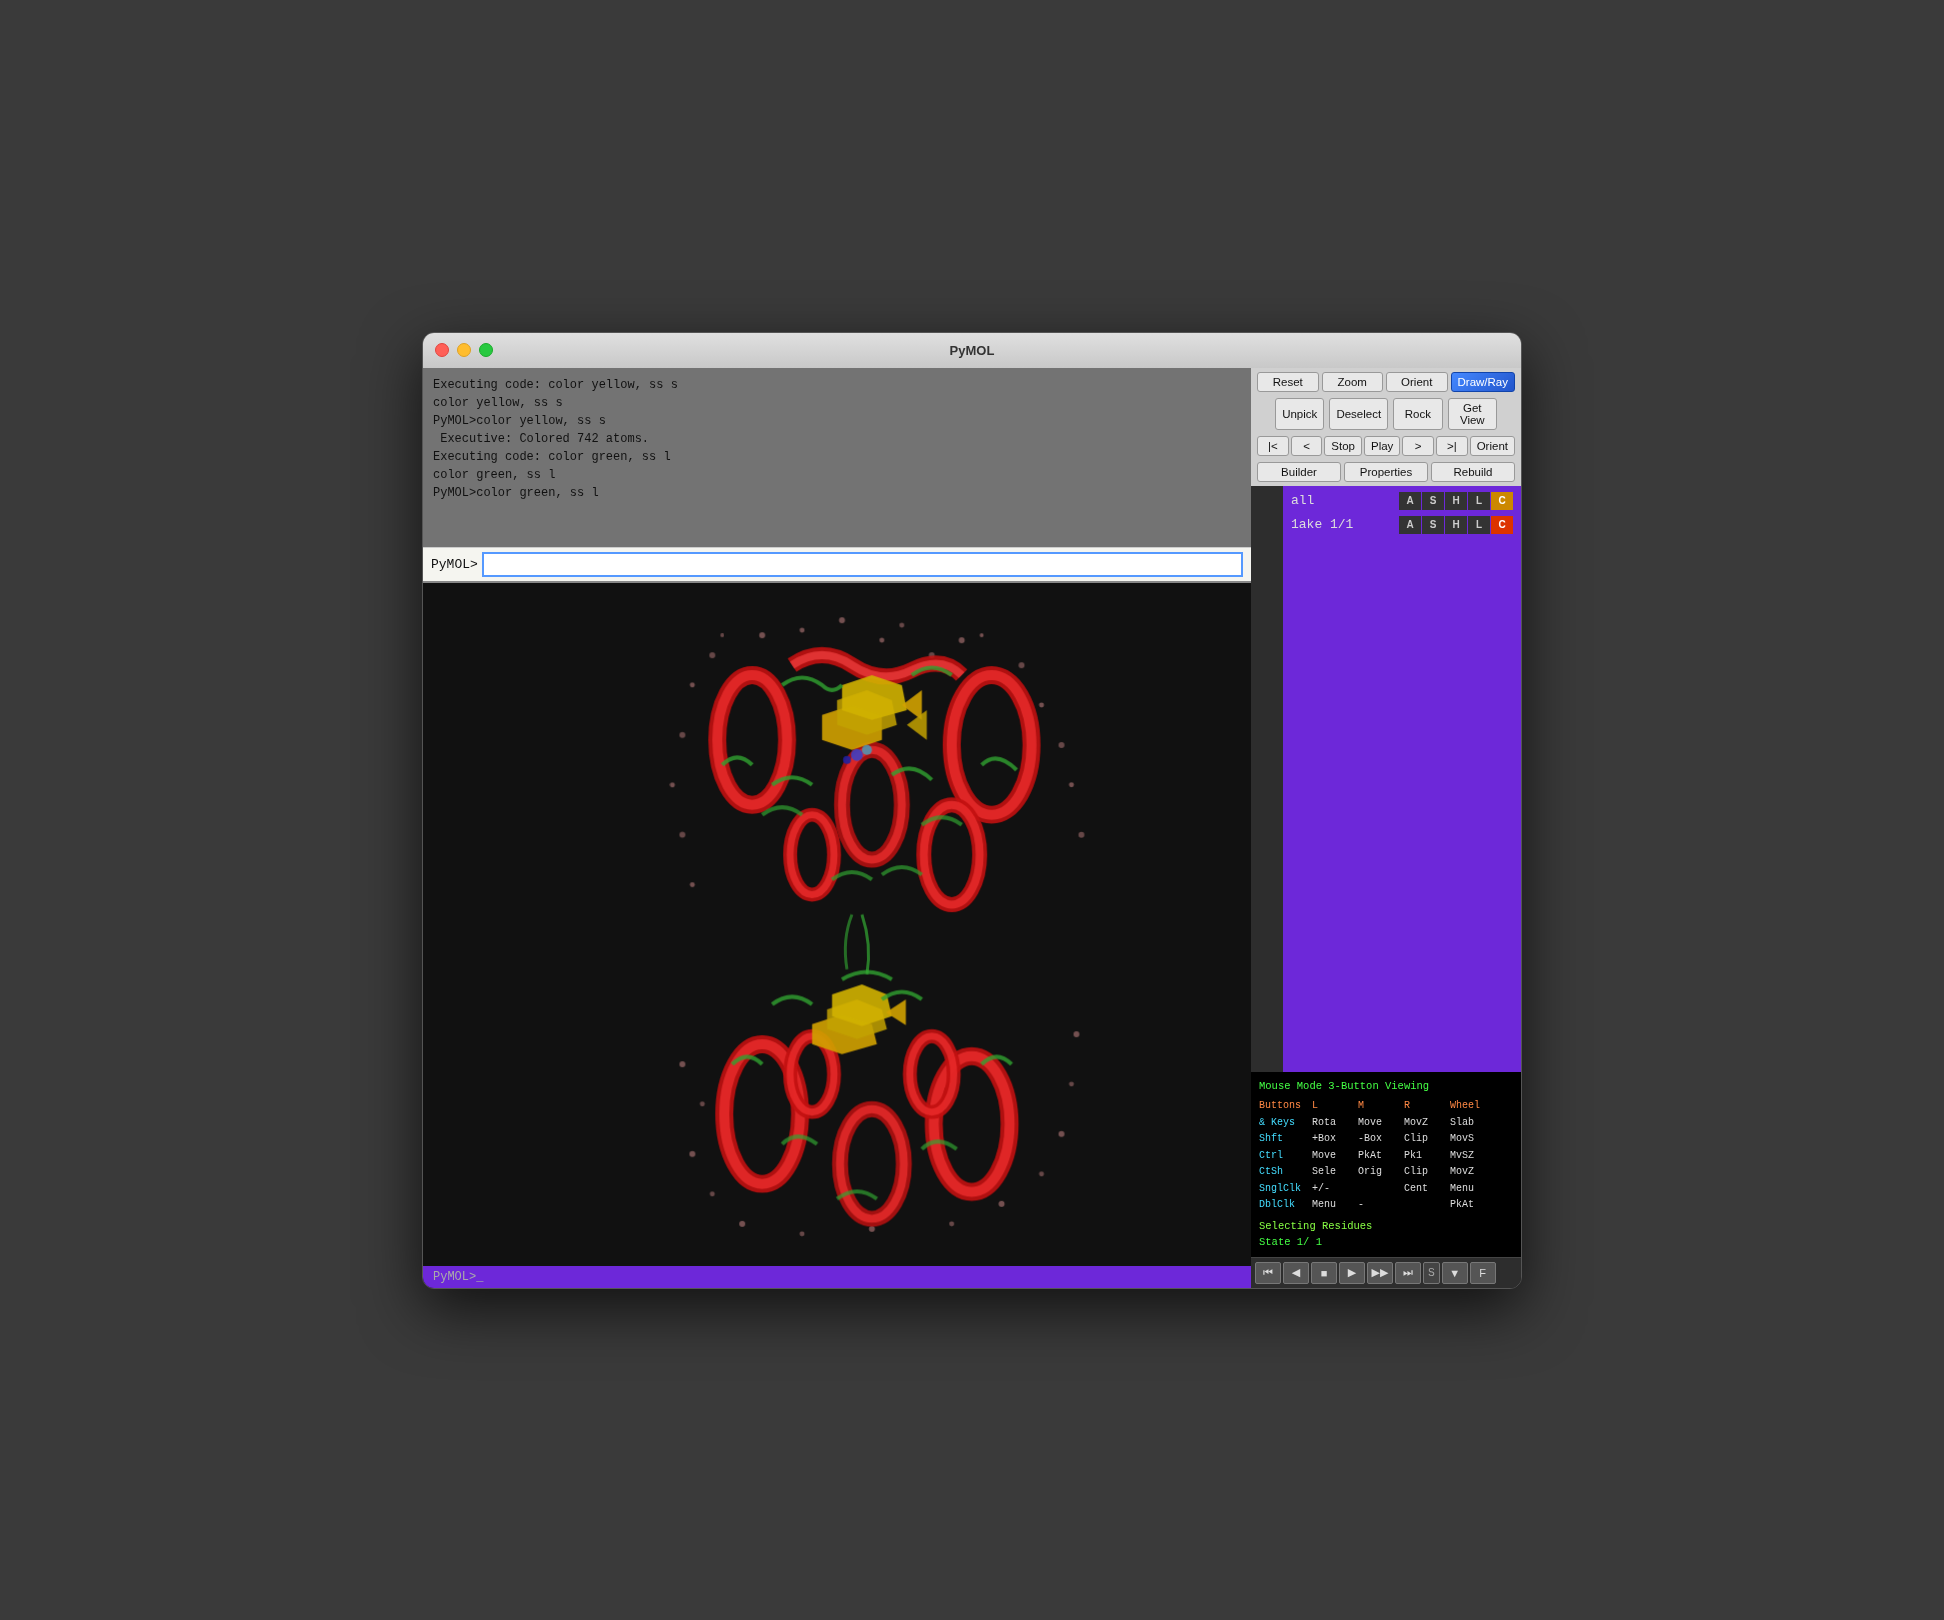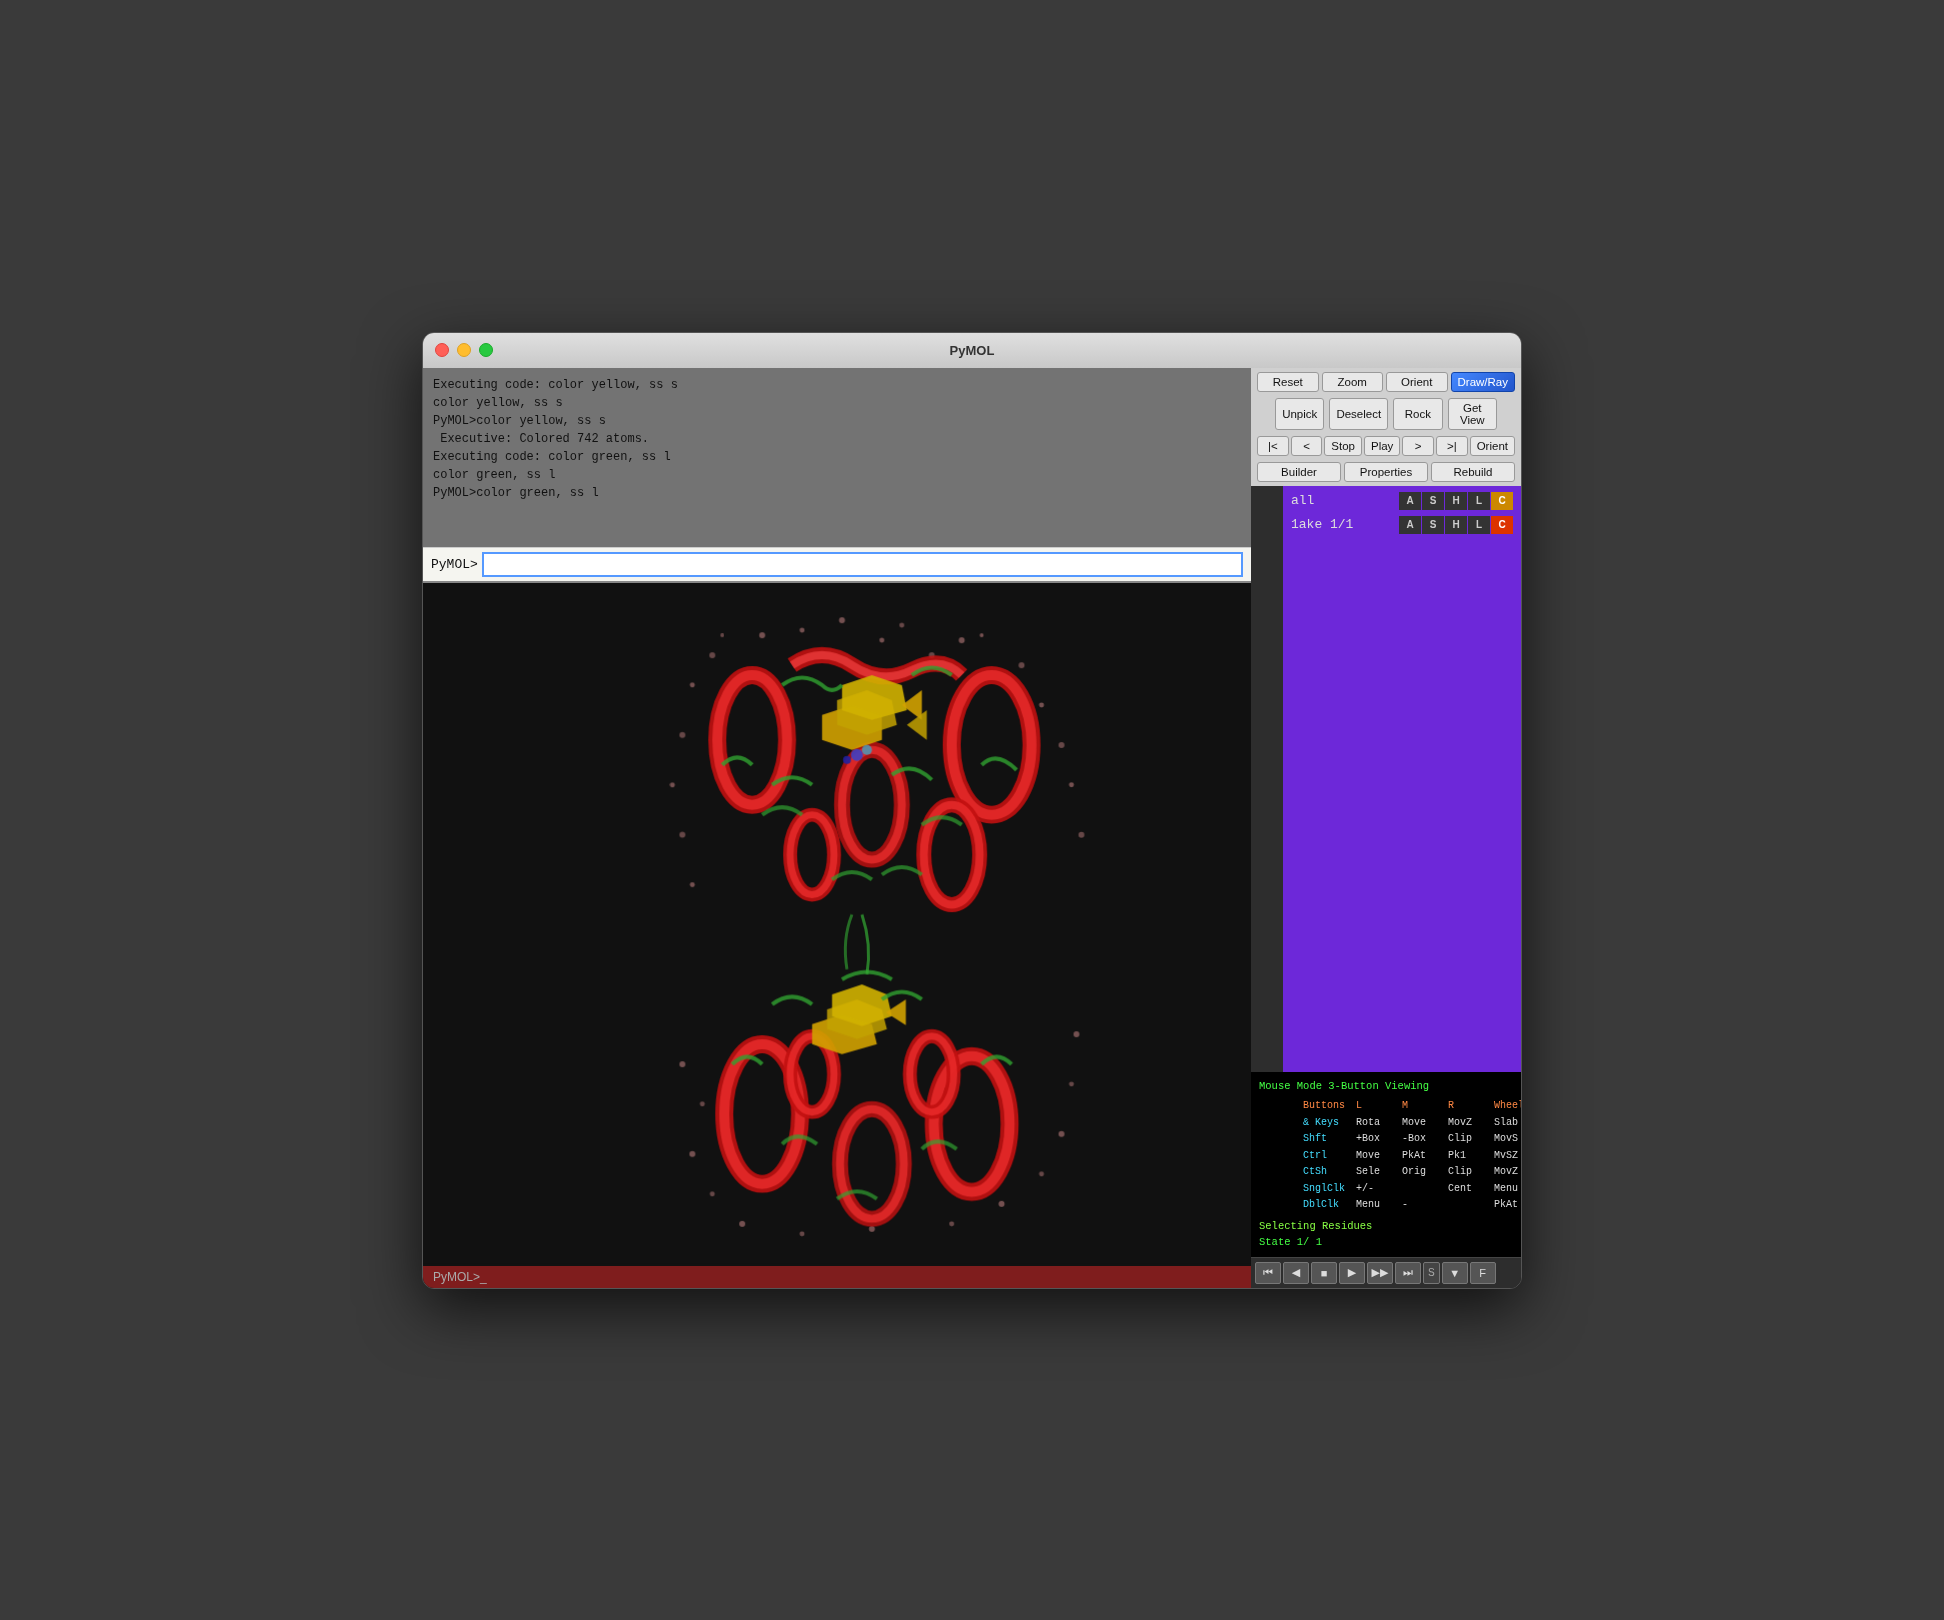--- a/index.html
+++ b/index.html
@@ -93,23 +93,23 @@
       color: #111;
     }
     .viewport {
       flex: 1;
       background: #111;
       position: relative;
       overflow: hidden;
       min-height: 550px;
     }
     .status-bar {
-      background: #7f1d1d;
+      background: #6d28d9;
       padding: 4px 10px;
-      font-family: Liberation Sans, sans-serif;
+      font-family: Liberation Mono, monospace;
       font-size: 12px;
       color: #aaa;
     }
     .right-panel {
       width: 270px;
       background: #2d2d2d;
       display: flex;
       flex-direction: column;
     }
     .toolbar-top {
@@ -441,21 +441,21 @@
           <button class="obj-btn H">H</button>
           <button class="obj-btn L">L</button>
           <button class="obj-btn C-lake">C</button>
         </div>
       </div>
 
       <div class="mouse-info">
         <div style="margin-bottom:4px;">
           <span class="mi-green">Mouse Mode 3-Button Viewing</span>
         </div>
-        <div style="display:grid; grid-template-columns: 52px 45px 45px 45px 45px; gap:1px; font-size:10px;margin-left:44px;">
+        <div style="display:grid; grid-template-columns: 52px 45px 45px 45px 45px; gap:1px; font-size:10px;">
           <span class="mi-orange">Buttons</span>
           <span class="mi-orange">L</span>
           <span class="mi-orange">M</span>
           <span class="mi-orange">R</span>
           <span class="mi-orange">Wheel</span>
 
           <span class="mi-cyan">&amp; Keys</span>
           <span class="mi-white">Rota</span>
           <span class="mi-white">Move</span>
           <span class="mi-white">MovZ</span>

